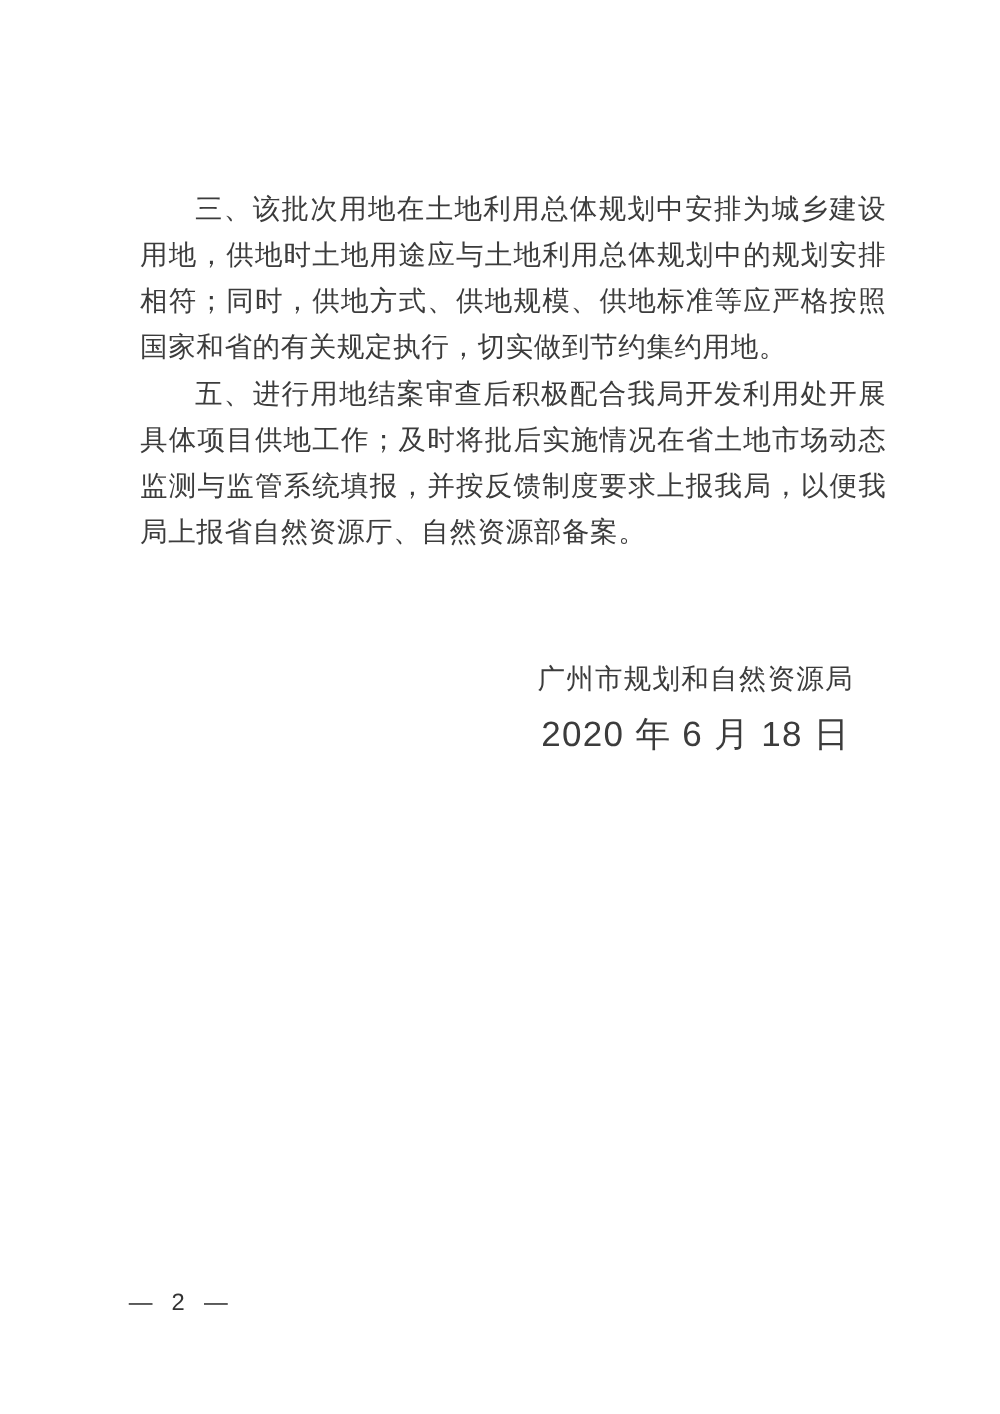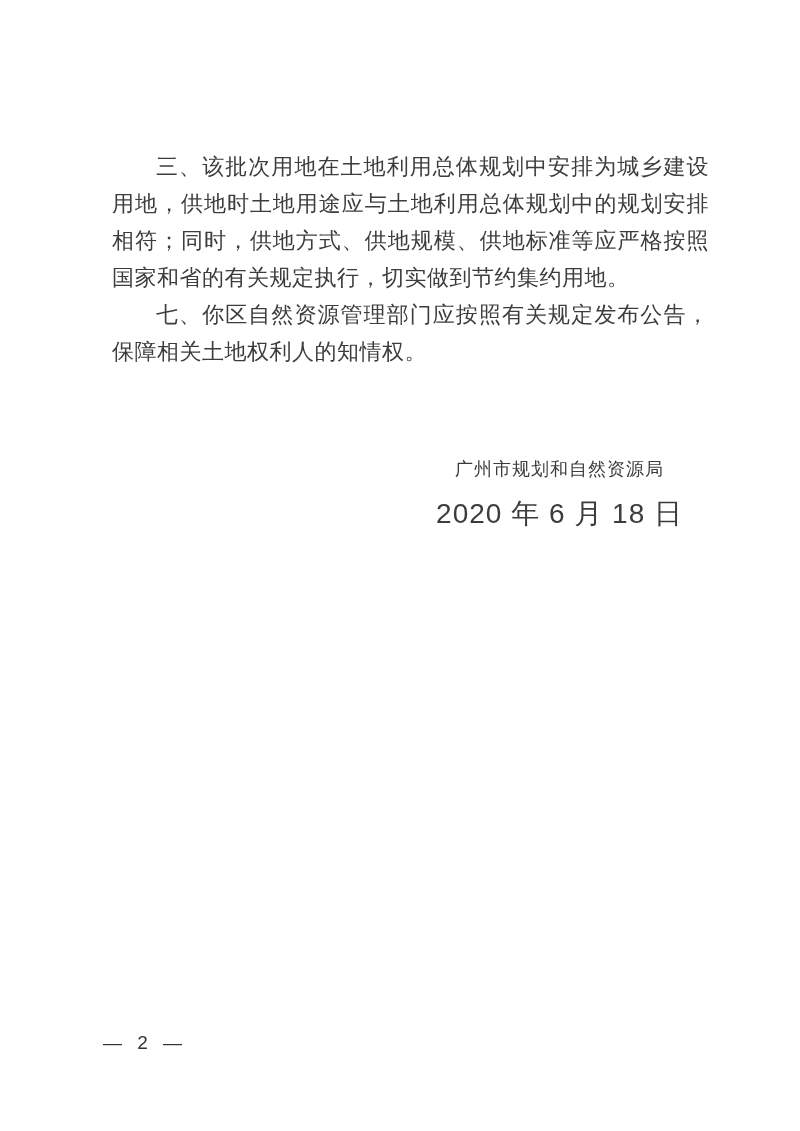--- a/index.html
+++ b/index.html
@@ -33,21 +33,21 @@
   }
   .signature {
     margin-top: 84px;
     margin-left: auto;
     margin-right: 26px;
     width: -moz-fit-content;
     width: fit-content;
     text-align: center;
   }
   .signature .agency {
-    font-size: 18px;
+    font-size: 22px;
     line-height: 30px;
     letter-spacing: 1px;
   }
   .signature .date {
     margin-top: 16px;
     font-size: 28px;
     line-height: 28px;
     letter-spacing: 1px;
   }
   .page-number {
@@ -59,21 +59,21 @@
     color: #333333;
   }
 </style>
 </head>
 <body>
 
 <div class="page">
 
   <div class="doc-body">
     <p>三、该批次用地在土地利用总体规划中安排为城乡建设用地，供地时土地用途应与土地利用总体规划中的规划安排相符；同时，供地方式、供地规模、供地标准等应严格按照国家和省的有关规定执行，切实做到节约集约用地。</p>
-    <p>七、你区自然资源管理部门应按照有关规定发布公告，保障相关土地权利人的知情权。</p>
+    <p>五、进行用地结案审查后积极配合我局开发利用处开展具体项目供地工作；及时将批后实施情况在省土地市场动态监测与监管系统填报，并按反馈制度要求上报我局，以便我局上报省自然资源厅、自然资源部备案。</p>
 
     <div class="signature">
       <div class="agency">广州市规划和自然资源局</div>
       <div class="date">2020 年 6 月 18 日</div>
     </div>
   </div>
 
   <div class="page-number">— 2 —</div>
 
 </div>

